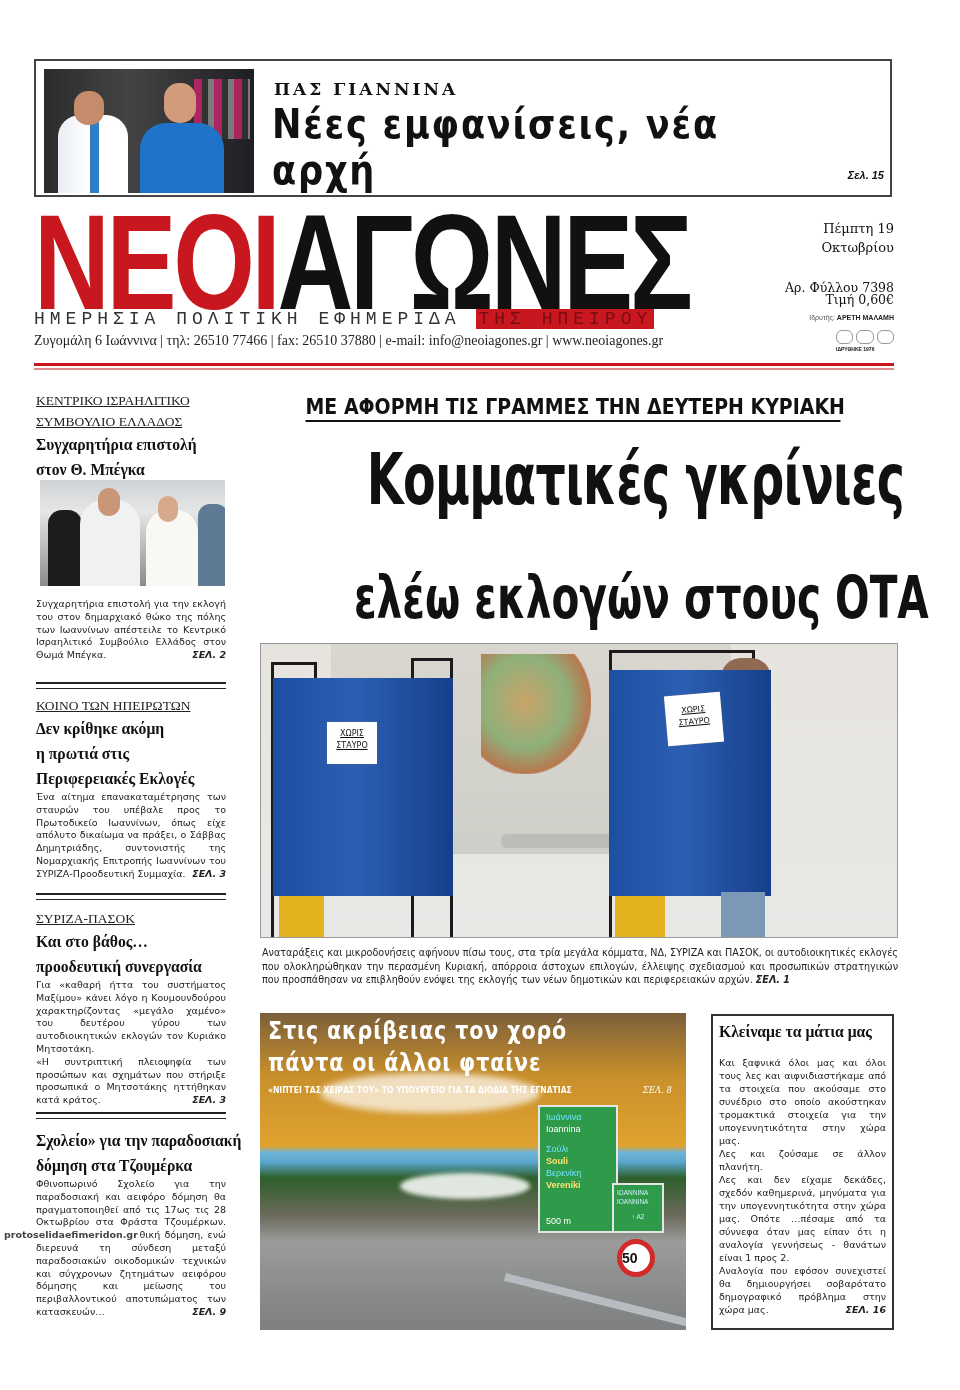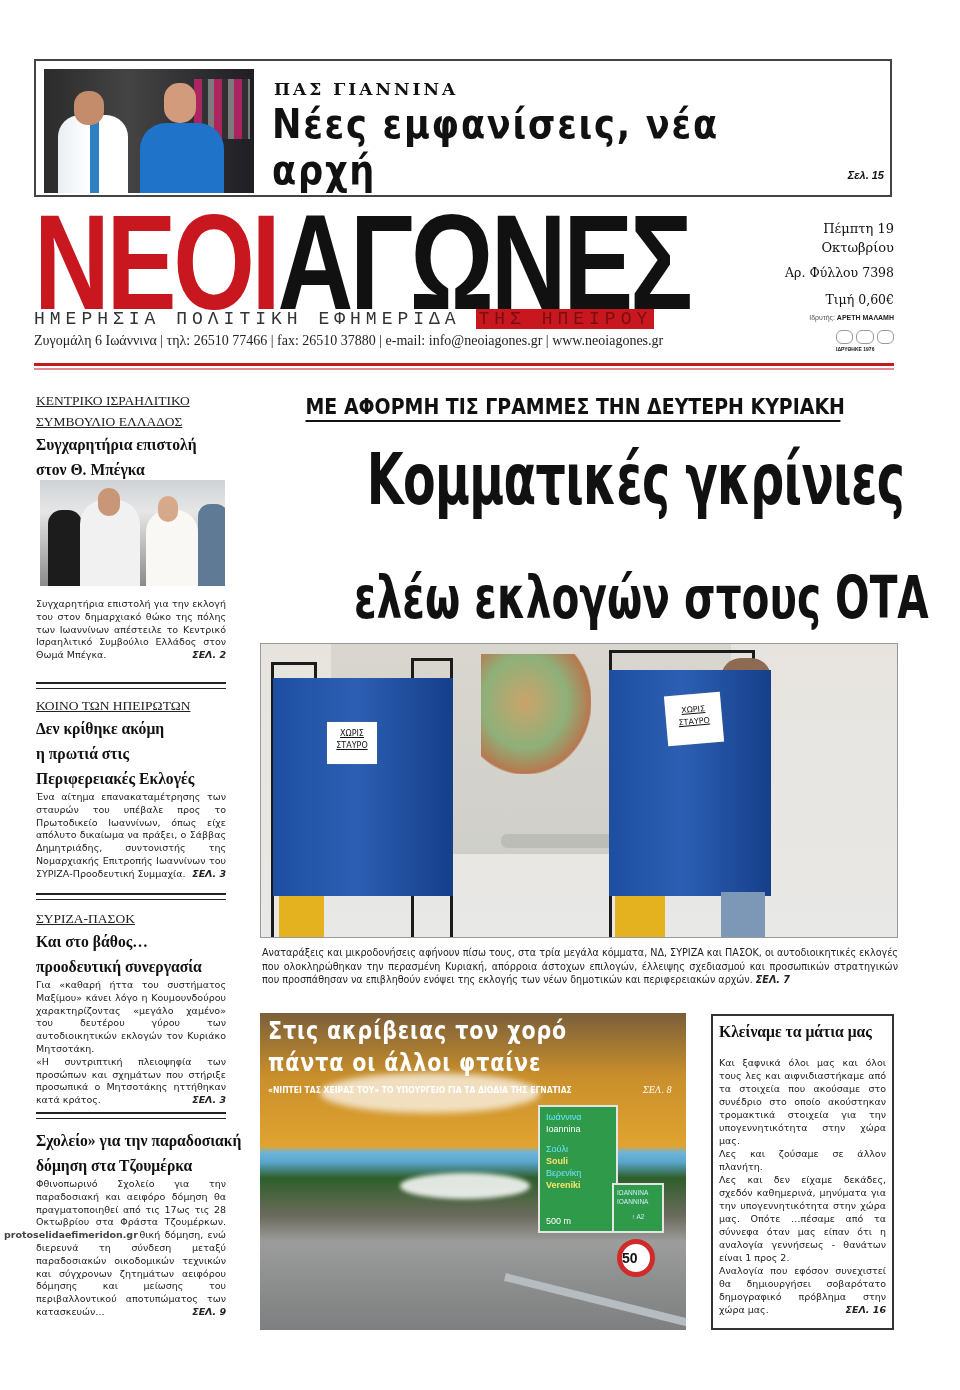--- a/index.html
+++ b/index.html
@@ -20,21 +20,21 @@
 
   
   #logo { left:34px; top:207px; height:104px; font-family:"Liberation Sans", sans-serif; font-weight:bold; font-size:128px; line-height:104px; letter-spacing:-4px; transform:scaleX(.82) scaleY(1.06); transform-origin:left top; white-space:nowrap; }
   #logo .red { color:#c8171e; }
   #logo .blk { color:#111; }
   #tagline { left:34px; top:309px; font-family:"Liberation Mono", monospace; font-size:18px; letter-spacing:5px; color:#333; white-space:nowrap;text-align:right; }
   #tagline .hl { background:#c8171e; color:#7a0d12; padding:0 2px; }
   #contact { left:34px; top:333px; font-family:"Liberation Serif", serif; font-size:14px; color:#222; white-space:nowrap; }
   #date1 { right:66px; top:221px; font-family:"DejaVu Serif", serif; font-size:13px; text-align:right; }
   #date2 { right:66px; top:240px; font-family:"DejaVu Serif", serif; font-size:13px; font-weight:normal; text-align:left; }
-  #issue { right:66px; top:265px; font-family:"DejaVu Serif", serif; font-size:12.5px; text-align:right; }
+  #issue { right:66px; top:280px; font-family:"DejaVu Serif", serif; font-size:12.5px; text-align:right; }
   #price { right:66px; top:292px; font-family:"DejaVu Serif", serif; font-size:12.5px; text-align:right; }
   #founder { right:66px; top:314px; font-size:7px; color:#555; text-align:right; white-space:nowrap; }
   #founder b { color:#222; }
   #badges { left:836px; top:330px; width:58px; height:14px; display:flex; gap:3px; }
   #badges span { flex:1; border:1px solid #999; border-radius:6px; }
   #est { left:836px; top:346px; font-size:5px; font-weight:bold; }
   #redline { left:34px; top:363px; width:860px; height:3px; background:#c8171e; }
   #redline2 { left:34px; top:368px; width:860px; height:2px; background:#e08a8d; }
 
   
@@ -201,21 +201,21 @@
   <div id="person"></div>
   <div class="booth" style="left:348px;width:162px;top:26px;height:226px;"></div>
   <div class="yellow" style="left:354px;top:252px;width:50px;height:44px;"></div>
   <div id="jeans"></div>
   <div class="sign" style="left:405px;top:50px;width:56px;height:50px;padding-top:10px;box-sizing:border-box;transform:rotate(-5deg);">
       <div>ΧΩΡΙΣ</div>
       <div>ΣΤΑΥΡΟ</div>
     </div>
 </div>
 
-<div id="maincap" class="abs"><span>Αναταράξεις και μικροδονήσεις αφήνουν πίσω τους, στα τρία μεγάλα κόμματα, ΝΔ, ΣΥΡΙΖΑ και ΠΑΣΟΚ, οι αυτοδιοικητικές εκλογές που ολοκληρώθηκαν την περασμένη Κυριακή, απόρροια άστοχων επιλογών, έλλειψης σχεδιασμού και προσωπικών στρατηγικών που προσπάθησαν να επιβληθούν ενόψει της εκλογής των νέων δημοτικών και περιφερειακών αρχών.</span> <b>ΣΕΛ. 7</b></div>
+<div id="maincap" class="abs"><span>Αναταράξεις και μικροδονήσεις αφήνουν πίσω τους, στα τρία μεγάλα κόμματα, ΝΔ, ΣΥΡΙΖΑ και ΠΑΣΟΚ, οι αυτοδιοικητικές εκλογές που ολοκληρώθηκαν την περασμένη Κυριακή, απόρροια άστοχων επιλογών, έλλειψης σχεδιασμού και προσωπικών στρατηγικών που προσπάθησαν να επιβληθούν ενόψει της εκλογής των νέων δημοτικών και περιφερειακών αρχών.</span> <b>ΣΕΛ. 1</b></div>
 
 <div id="road" class="abs">
   <div id="road-cloud"></div>
     <div id="road-cloud2"></div>
   <div id="rail"></div>
   <div id="green-sign">
     <div class="cy">Ιωάννινα</div>
     <div>Ioannina</div>
     <div style="height:8px"></div>
     <div class="cy">Σούλι</div>

